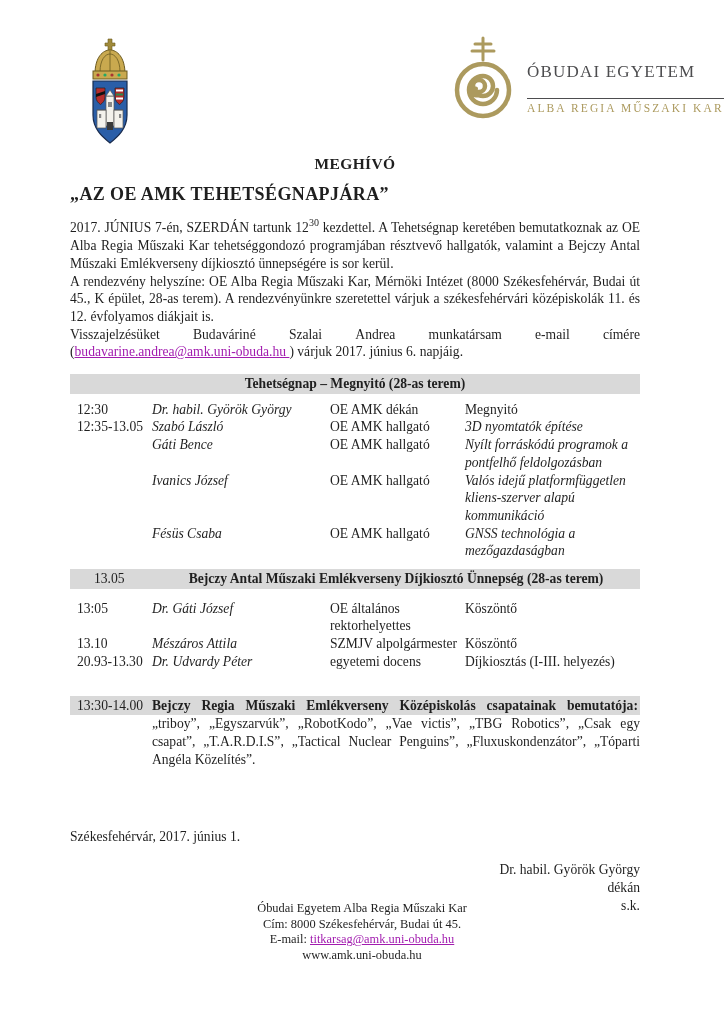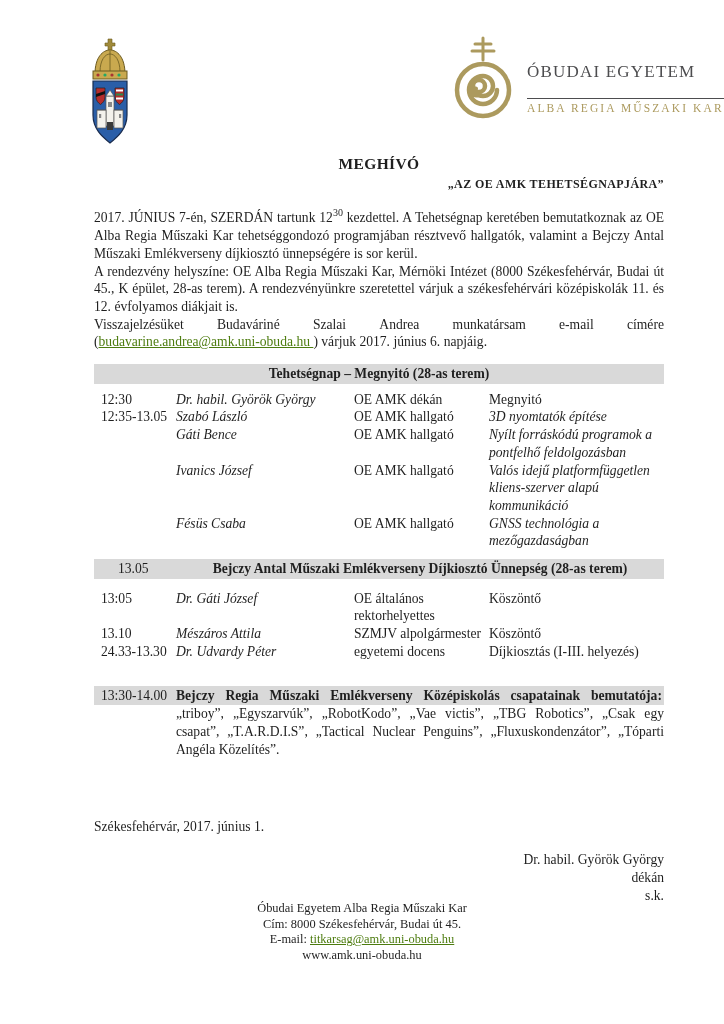--- a/index.html
+++ b/index.html
@@ -19,30 +19,30 @@
   .uni-logo-text { margin-left:6px; padding-bottom:6px; }
   .uni-name {
     font-size:17px; letter-spacing:1.2px; color:#4d4d4f;
     border-bottom:1.5px solid #4d4d4f; padding-bottom:16px; white-space:nowrap;
   }
   .fac-name {
     font-size:11.5px; letter-spacing:2.1px; color:#ac9a5e; margin-top:3px; white-space:nowrap;
   }
 
   
-  .content { position:absolute; left:94px; top:155px; width:570px; font-size:13.6px; line-height:17.7px; }
+  .content { position:absolute; left:70px; top:155px; width:570px; font-size:13.6px; line-height:17.7px; }
 
   .title-main { text-align:center; font-weight:bold; font-size:15.5px; letter-spacing:.4px; }
-  .title-sub  { text-align:right; font-weight:bold; font-size:12px; letter-spacing:.4px; margin-top:3px; }
+  .title-sub  { text-align:left; font-weight:bold; font-size:18px; letter-spacing:.4px; margin-top:13px; }
 
   .para { text-align:justify; }
   .p1 { margin-top:16px; }
   sup { font-size:10px; vertical-align:super; line-height:0; }
   .p3-line1 { display:flex; justify-content:space-between; white-space:nowrap;text-align:center; }
-  a.doc-link { color:#4d7c0f; text-decoration:underline; }
+  a.doc-link { color:#a21caf; text-decoration:underline; }
 
   
   .band { background:#d9d9d9; }
   .band1 { margin:13px 0 7px; text-align:center; font-weight:bold; padding:1px 0; }
   .prow { display:grid; grid-template-columns:82px 178px 135px 1fr; }
   .c-time { padding-left:7px; }
   .c-name { font-style:italic; }
   .c-topic.it { font-style:italic; }
   .band2 { margin:9px 0 11px; padding:1px 17px; }
   .band2 .c-head { grid-column:2 / 5; text-align:center; font-weight:bold; }
@@ -183,21 +183,21 @@
       <div class="c-role">OE általános rektorhelyettes</div>
       <div class="c-topic">Köszöntő</div>
     </div>
     <div class="prow">
       <div class="c-time">13.10</div>
       <div class="c-name">Mészáros Attila</div>
       <div class="c-role">SZMJV alpolgármester</div>
       <div class="c-topic">Köszöntő</div>
     </div>
     <div class="prow">
-      <div class="c-time">24.33-13.30</div>
+      <div class="c-time">20.93-13.30</div>
       <div class="c-name">Dr. Udvardy Péter</div>
       <div class="c-role">egyetemi docens</div>
       <div class="c-topic">Díjkiosztás (I-III. helyezés)</div>
     </div>
 
     <div class="prow band band3">
       <div class="c-time">13:30-14.00</div>
       <div class="c-head">
         <span>Bejczy</span>
         <span>Regia</span>

